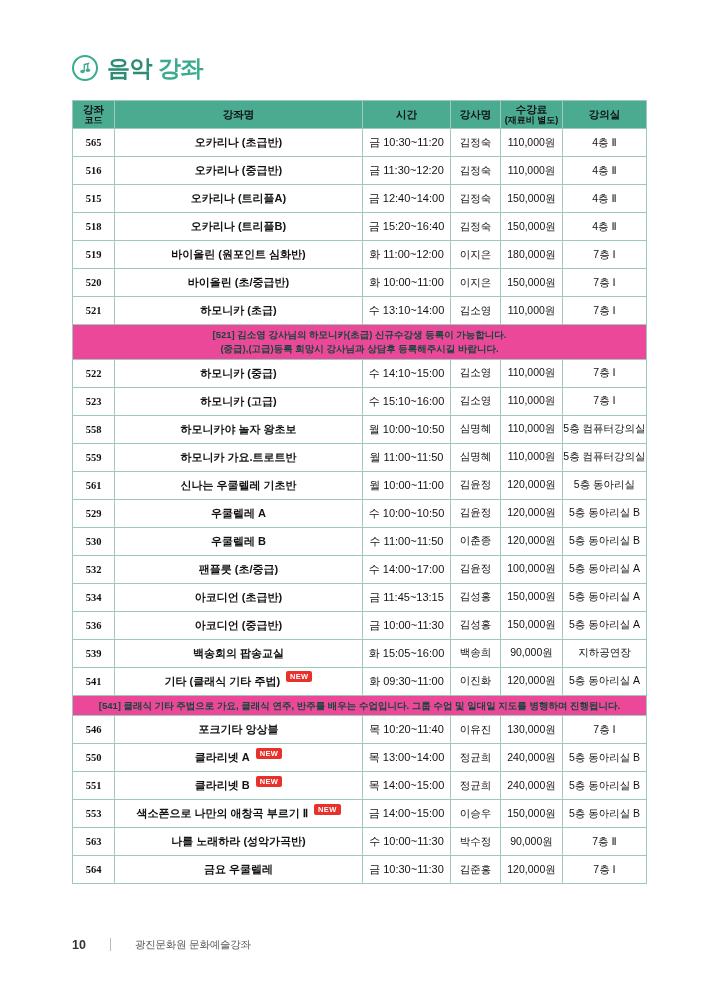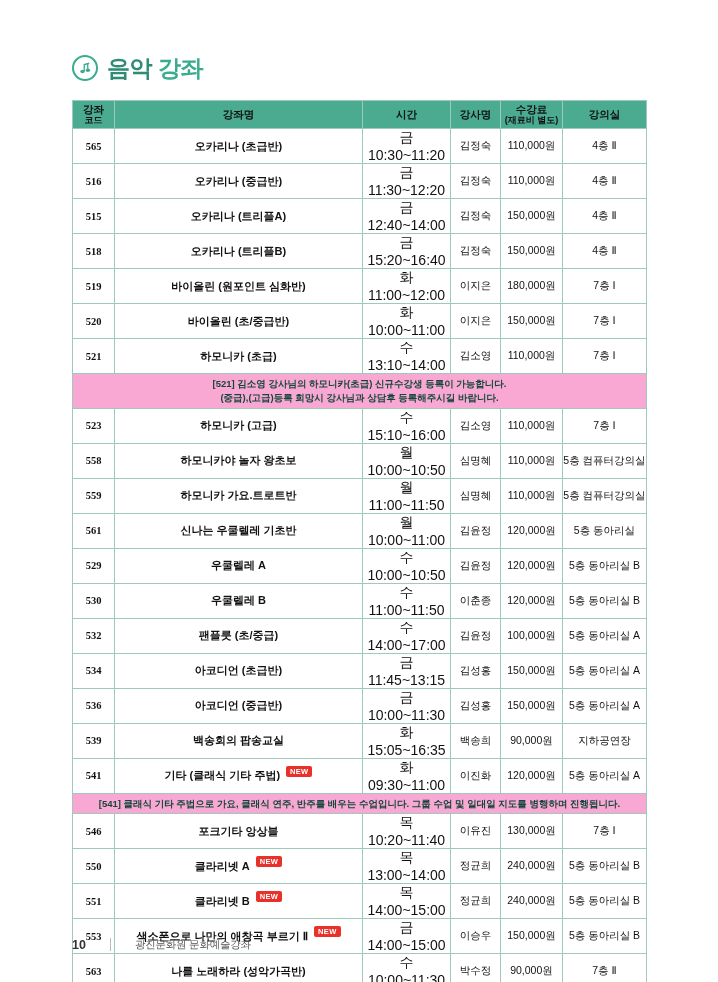--- a/index.html
+++ b/index.html
@@ -85,33 +85,33 @@
   }
   td.code { width: 42px; font-weight: bold; font-size: 10.5px; font-family: Liberation Serif, serif; }
   td.name {
     text-align: left;
     padding-left: 10px;
     font-weight: bold;
     font-size: 11px;
     position: relative;
     margin-top: 40px;
   }
-  td.time { width: 88px; font-size: 14px; margin-top: 16px; }
+  td.time { width: 88px; font-size: 11px; margin-top: 16px; }
   td.teacher { width: 50px; font-size: 10.5px; }
   td.fee { width: 62px; font-size: 10.5px; }
   td.room { width: 84px; font-size: 10.5px; }
   col.c-code { width: 42px; }
   col.c-name { width: 248px; }
   col.c-time { width: 88px; }
   col.c-teacher { width: 50px; }
   col.c-fee { width: 62px; }
   col.c-room { width: 84px; }
 
   tr.noterow td {
-    background: #f9a8d4;
+    background: #ec4899;
     font-size: 9.5px;
     font-weight: bold;
     line-height: 1.45;
     padding: 3px 4px;
     height: auto;
     text-align: center;
     color: #14463a;
   }
   tr.noterow td .l2 { display: block; }
   .badge-new {
@@ -253,20 +253,28 @@
           <td class="name"><span>하모니카 (초급)</span></td>
           <td class="time"><span>수 13:10~14:00</span></td>
           <td class="teacher"><span>김소영</span></td>
           <td class="fee"><span>110,000원</span></td>
           <td class="room"><span>7층 Ⅰ</span></td>
         </tr>
         <tr class="noterow">
           <td colspan="6"><span>[521] 김소영 강사님의 하모니카(초급) 신규수강생 등록이 가능합니다.</span><span class="l2">(중급),(고급)등록 희망시 강사님과 상담후 등록해주시길 바랍니다.</span></td>
         </tr>
         <tr>
+          <td class="code"><span>522</span></td>
+          <td class="name"><span>하모니카 (중급)</span></td>
+          <td class="time"><span>수 14:10~15:00</span></td>
+          <td class="teacher"><span>김소영</span></td>
+          <td class="fee"><span>110,000원</span></td>
+          <td class="room"><span>7층 Ⅰ</span></td>
+        </tr>
+        <tr>
           <td class="code"><span>523</span></td>
           <td class="name"><span>하모니카 (고급)</span></td>
           <td class="time"><span>수 15:10~16:00</span></td>
           <td class="teacher"><span>김소영</span></td>
           <td class="fee"><span>110,000원</span></td>
           <td class="room"><span>7층 Ⅰ</span></td>
         </tr>
         <tr>
           <td class="code"><span>558</span></td>
           <td class="name"><span>하모니카야 놀자 왕초보</span></td>
@@ -327,21 +335,21 @@
           <td class="code"><span>536</span></td>
           <td class="name"><span>아코디언 (중급반)</span></td>
           <td class="time"><span>금 10:00~11:30</span></td>
           <td class="teacher"><span>김성홍</span></td>
           <td class="fee"><span>150,000원</span></td>
           <td class="room"><span>5층 동아리실 A</span></td>
         </tr>
         <tr>
           <td class="code"><span>539</span></td>
           <td class="name"><span>백송회의 팝송교실</span></td>
-          <td class="time"><span>화 15:05~16:35</span></td>
+          <td class="time"><span>화 15:05~16:00</span></td>
           <td class="teacher"><span>백송희</span></td>
           <td class="fee"><span>90,000원</span></td>
           <td class="room"><span>지하공연장</span></td>
         </tr>
         <tr>
           <td class="code"><span>541</span></td>
           <td class="name"><span>기타 (클래식 기타 주법)</span><span class="badge-new">NEW</span></td>
           <td class="time"><span>화 09:30~11:00</span></td>
           <td class="teacher"><span>이진화</span></td>
           <td class="fee"><span>120,000원</span></td>

